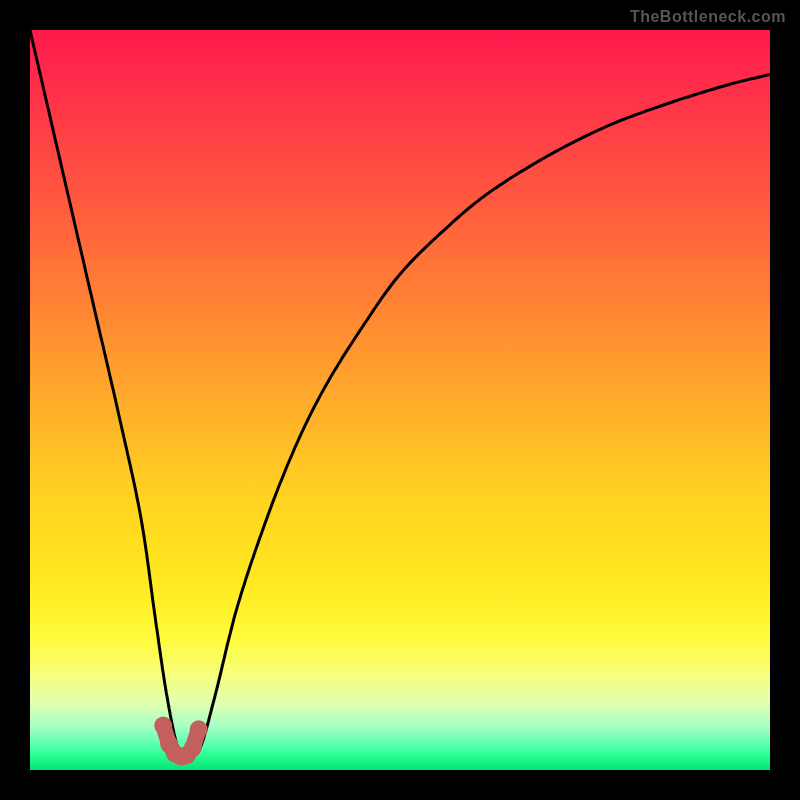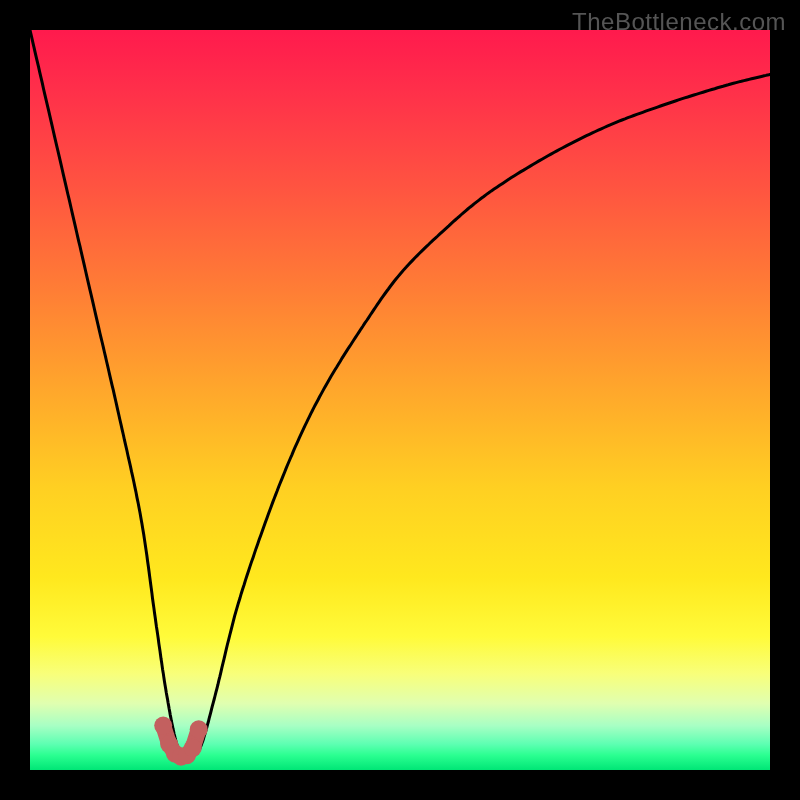--- a/index.html
+++ b/index.html
@@ -17,22 +17,22 @@
     top: 0;
     width: 800px;
     height: 800px;
     background: #000;
   }
   .watermark {
     position: absolute;
     top: 8px;
     right: 14px;
     color: #555;
-    font-size: 24px;
-    font-weight: 400;
+    font-size: 16px;
+    font-weight: 700;
     letter-spacing: 0.5px;
     z-index: 50;
   }
   .plot {
     position: absolute;
     left: 30px;
     top: 30px;
     width: 740px;
     height: 740px;
     overflow: hidden;

